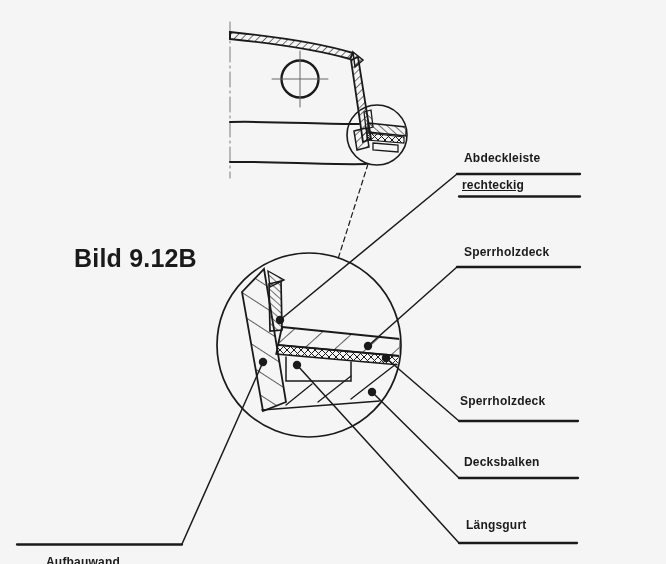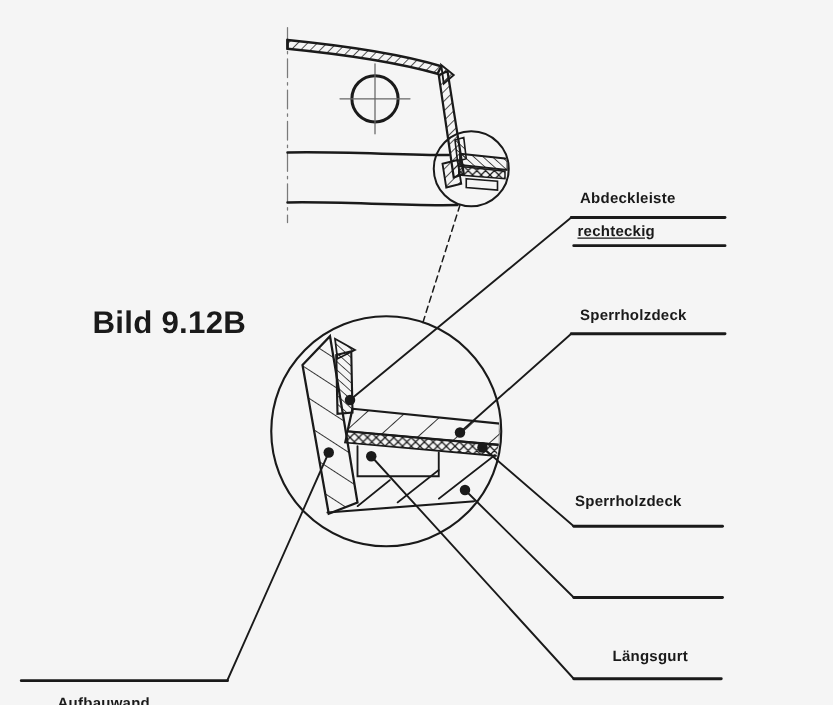--- a/index.html
+++ b/index.html
@@ -131,15 +131,16 @@
       <path d="M17,544.5 H182"></path>
     </g>
   </svg>
 
   <div class="lbl caption" style="left:74px;top:201px;">Bild 9.12B</div>
 
   <div class="lbl" style="left:464px;top:152px;">Abdeckleiste</div>
   <div class="lbl" style="left:462px;top:179px;text-decoration:underline;">rechteckig</div>
   <div class="lbl" style="left:464px;top:246px;">Sperrholzdeck</div>
   <div class="lbl" style="left:460px;top:395px;">Sperrholzdeck</div>
-  <div class="lbl" style="left:466px;top:519px;margin-left:24px;">Längsgurt</div>
+  <div class="lbl" style="left:464px;top:456px;">Decksbalken</div>
+  <div class="lbl" style="left:466px;top:519px;">Längsgurt</div>
   <div class="lbl" style="left:46px;top:520px;margin-top:36px;">Aufbauwand</div>
 </div>
 
 </body></html>

